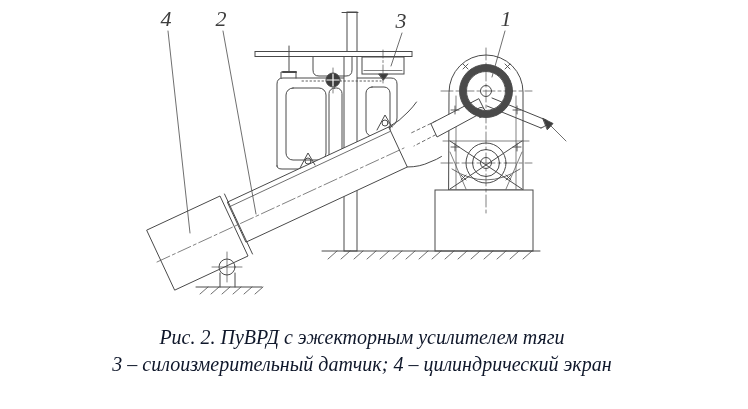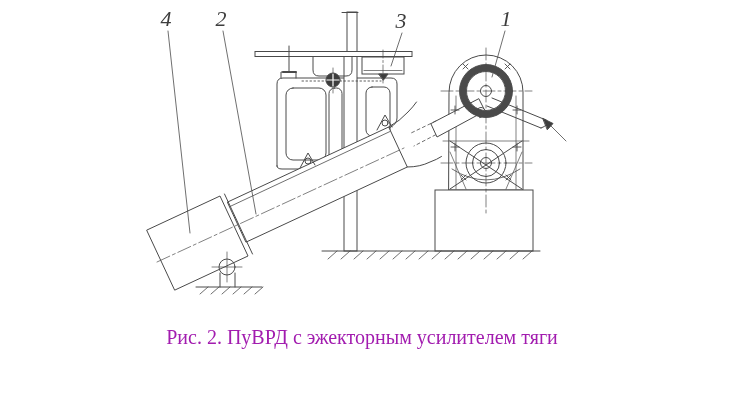--- a/index.html
+++ b/index.html
@@ -1,20 +1,20 @@
 <!DOCTYPE html>
 <html><head>
 <meta charset="utf-8">
 <style>
   html,body{margin:0;padding:0;background:#ffffff;}
   .page{position:relative;width:748px;height:409px;background:#ffffff;overflow:hidden;
         font-family:"Liberation Serif",serif;}
   .drawing{position:absolute;left:0;top:0;}
   .caption-block{position:absolute;left:0;top:324px;width:724px;text-align:center;
-                 color:#a21caf;}
+                 color:#0f172a;font-style:italic;}
   .caption-line{font-size:20px;line-height:27px;white-space:nowrap;}
   .legend-line{font-size:20px;line-height:26px;white-space:nowrap;}
   svg text.callout{font-family:"Liberation Serif",serif;font-style:italic;font-size:22px;fill:#3d3d3d;}
 </style>
 </head>
 <body>
 
 <div class="page">
 
   <svg class="drawing" width="748" height="322" viewBox="0 0 748 322" fill="none" stroke="#4a4a4a" stroke-width="1" stroke-linecap="round">
@@ -182,15 +182,16 @@
       <line x1="223" y1="31" x2="256" y2="214"></line>
       <text class="callout" x="401" y="28" text-anchor="middle" stroke="none">3</text>
       <line x1="402" y1="33" x2="391" y2="66"></line>
       <text class="callout" x="506" y="26" text-anchor="middle" stroke="none">1</text>
       <line x1="505" y1="31" x2="492" y2="77"></line>
     </g>
   </svg>
 
   <div class="caption-block">
     <div class="caption-line">Рис. 2. ПуВРД с эжекторным усилителем тяги</div>
+    <div class="legend-line">3 – силоизмерительный датчик; 4 – цилиндрический экран</div>
   </div>
 
 </div>
 
 </body></html>

